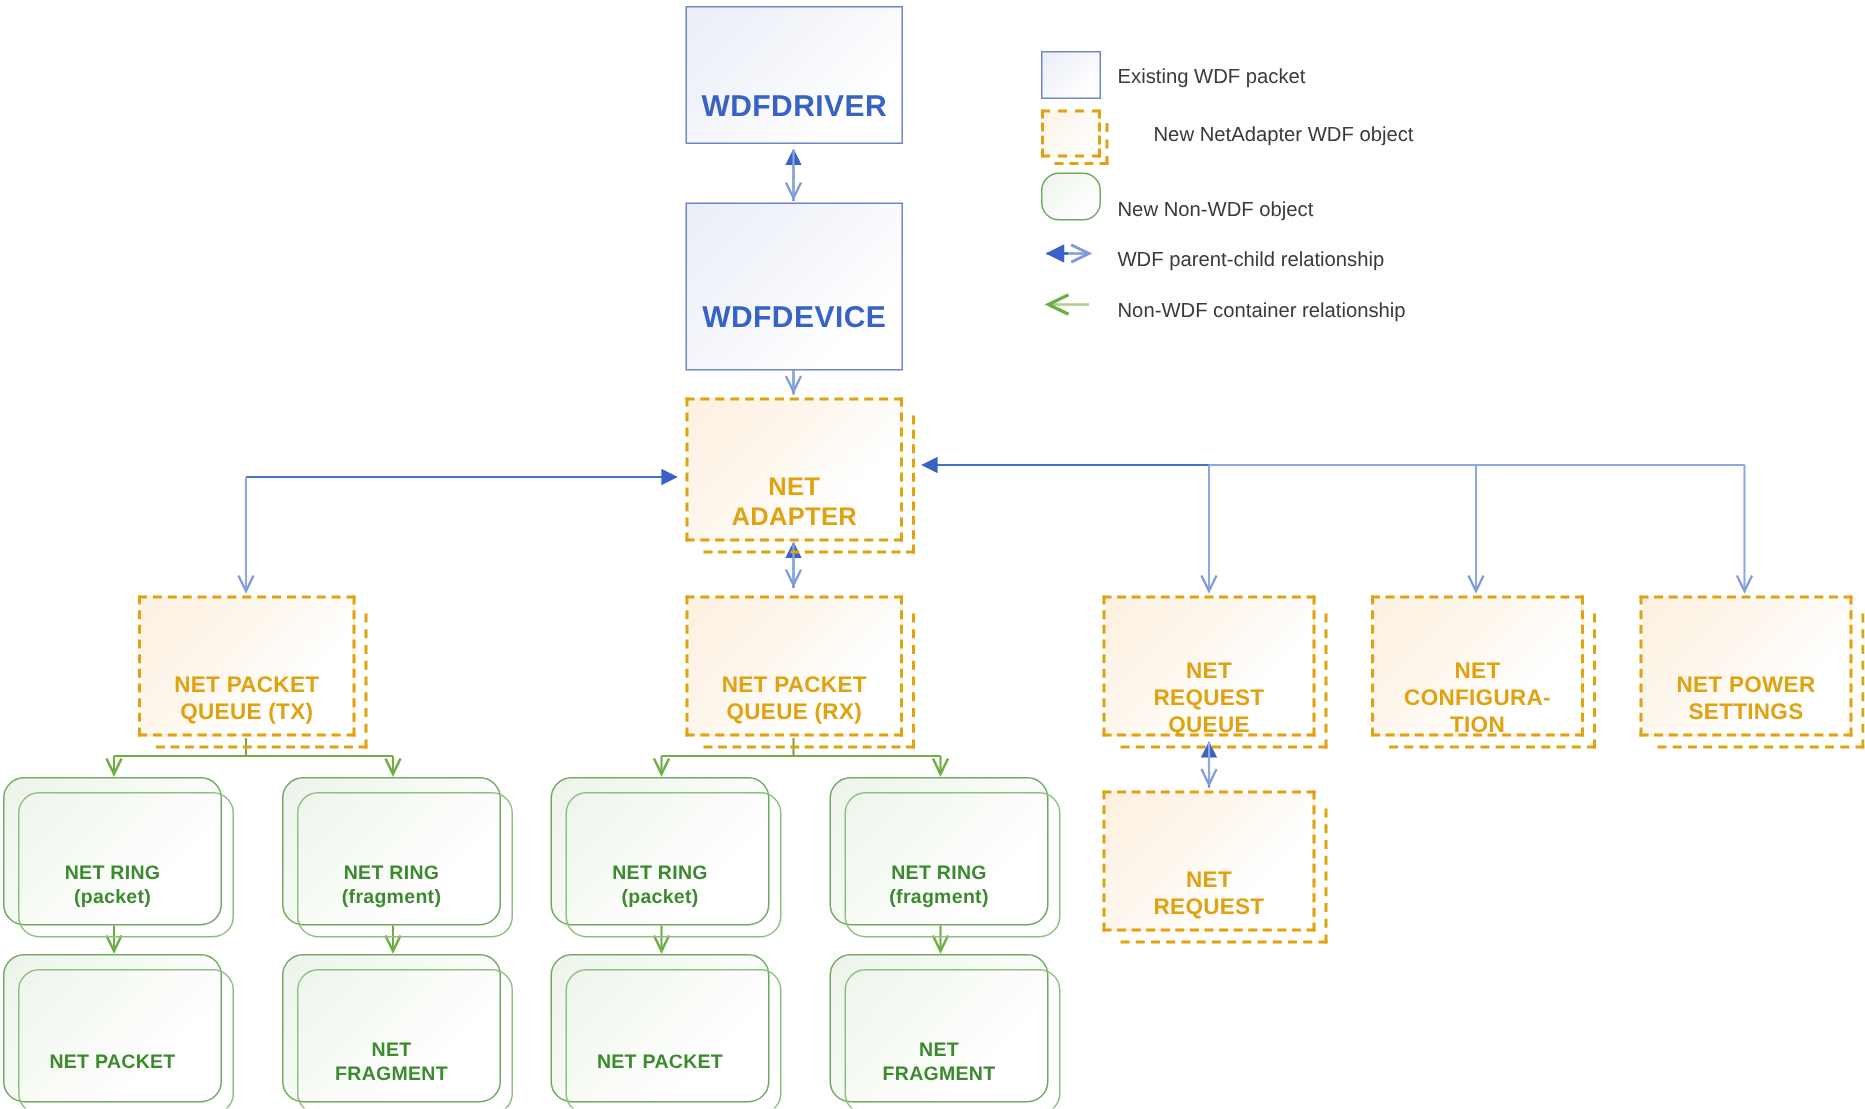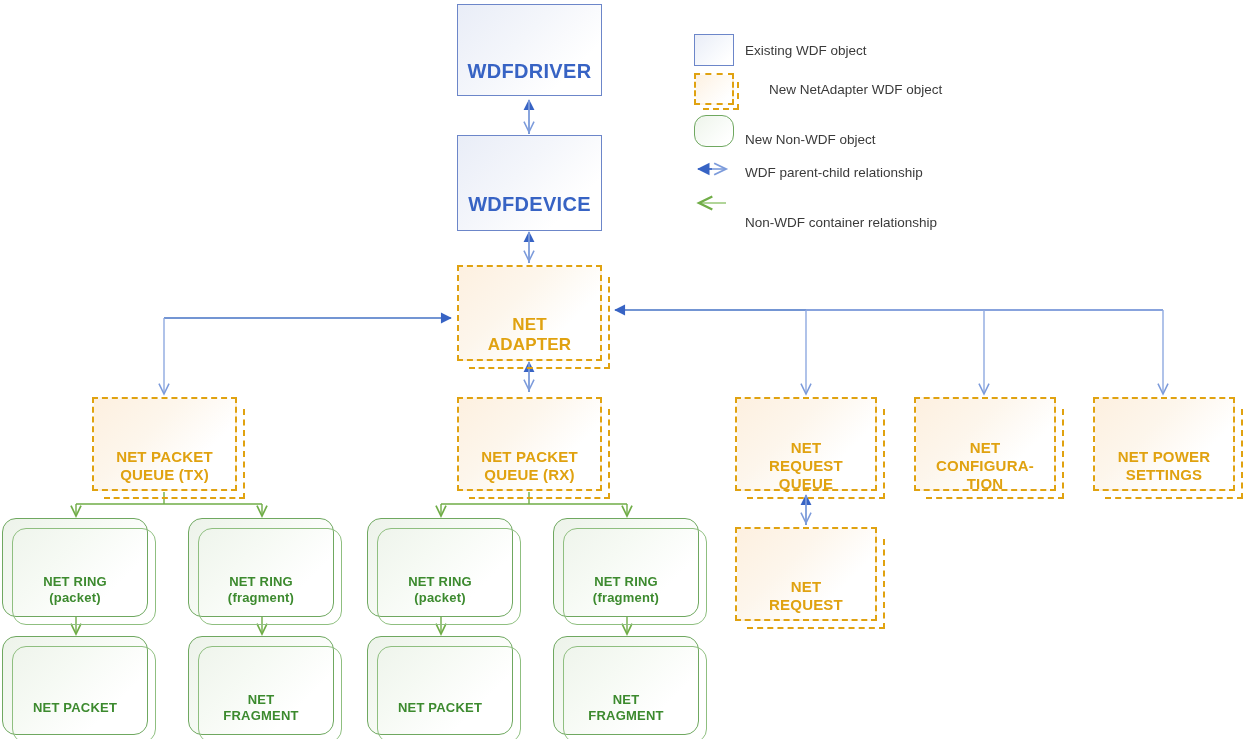--- a/index.html
+++ b/index.html
@@ -172,21 +172,21 @@
       <line x1="700" y1="169" x2="726" y2="169" stroke="#7C9BDB" stroke-width="1.6" marker-end="url(#lgOpen)"></line>
       <line x1="712" y1="169" x2="698" y2="169" stroke="#3763C4" stroke-width="1.6" marker-end="url(#lgFill)"></line>
       <line x1="726" y1="203" x2="699" y2="203" stroke="#A9D18E" stroke-width="1.8" marker-end="url(#lgGreen)"></line>
     </g>
   </svg>
 
   <div class="node wdf" style="left:457px;top:4px;width:145px;height:92px;">
     <span class="lbl">WDFDRIVER</span>
   </div>
 
-  <div class="node wdf" style="left:457px;top:135px;width:145px;height:96px;">
+  <div class="node wdf" style="left:457px;top:135px;width:145px;height:112px;">
     <span class="lbl">WDFDEVICE</span>
   </div>
 
   <div class="node na big" style="left:457px;top:265px;width:145px;height:96px;">
     <span class="lbl">NET
 ADAPTER</span>
   </div>
 
   <div class="node na" style="left:92px;top:397px;width:145px;height:94px;">
     <span class="lbl">NET PACKET
@@ -250,41 +250,41 @@
   <div class="node nonwdf" style="left:553px;top:636px;width:146px;height:99px;">
     <span class="lbl">NET
 FRAGMENT</span>
   </div>
 
   <div id="legend">
 
     <div class="leg-row" style="left:0px;top:6px;">
       <span class="sw sw-wdf"></span>
       <span class="leg-gap"></span>
-      <span class="leg-txt">Existing WDF object</span>
+      <span class="leg-txt">Existing WDF packet</span>
     </div>
 
     <div class="leg-row" style="left:0px;top:45px;gap:12px;">
       <span class="sw sw-na"></span>
       <span class="leg-gap"></span>
       <span class="leg-txt">New NetAdapter WDF object</span>
     </div>
 
     <div class="leg-row" style="left:0px;top:87px;align-items:flex-end;">
       <span class="sw sw-non"></span>
       <span class="leg-gap"></span>
       <span class="leg-txt">New Non-WDF object</span>
     </div>
 
     <div class="leg-row" style="left:0px;top:134px;">
       <span class="sw-arrow"></span>
       <span class="leg-gap"></span>
       <span class="leg-txt">WDF parent-child relationship</span>
     </div>
 
-    <div class="leg-row" style="left:0px;top:184px;">
+    <div class="leg-row" style="left:0px;top:168px;">
       <span class="sw-arrow"></span>
       <span class="leg-gap"></span>
       <span class="leg-txt">Non-WDF container relationship</span>
     </div>
 
   </div>
 </div>
 
 </body></html>

